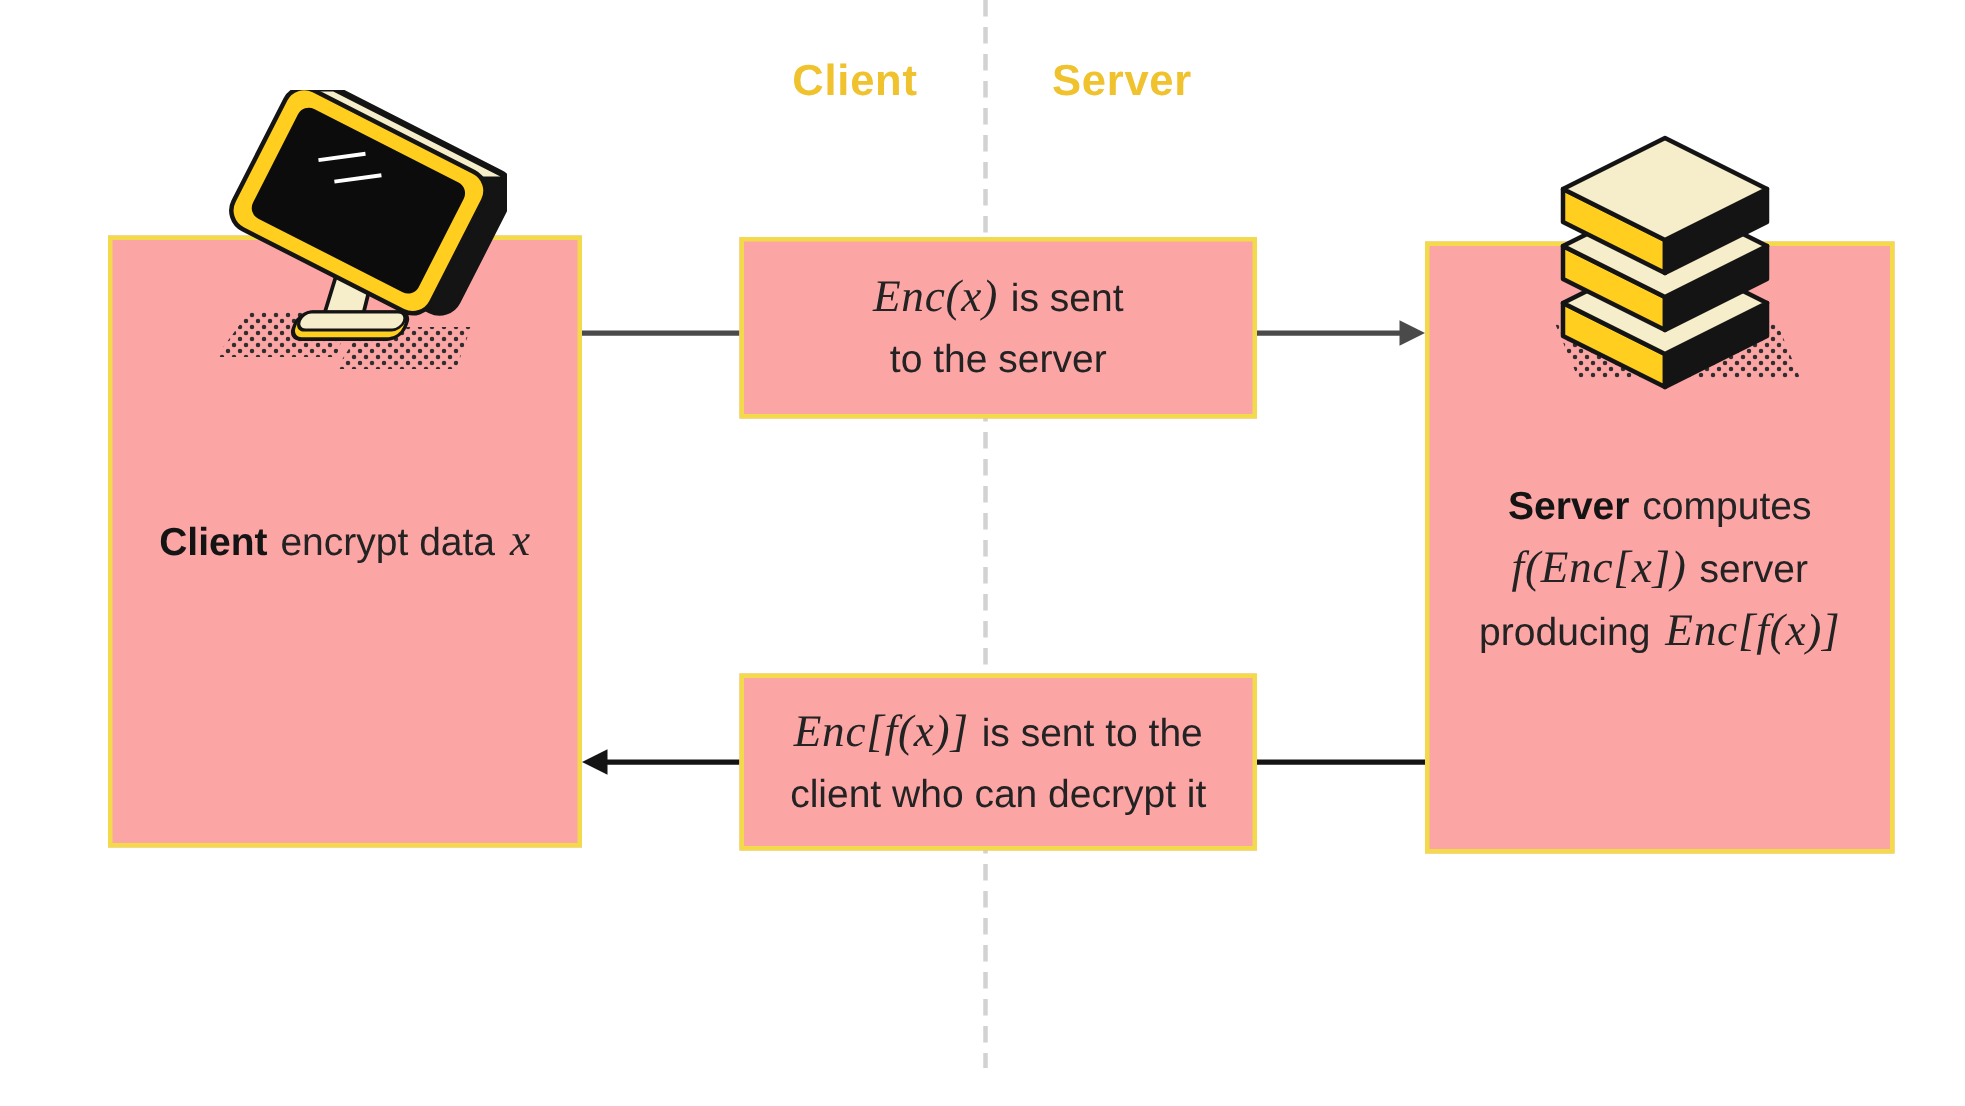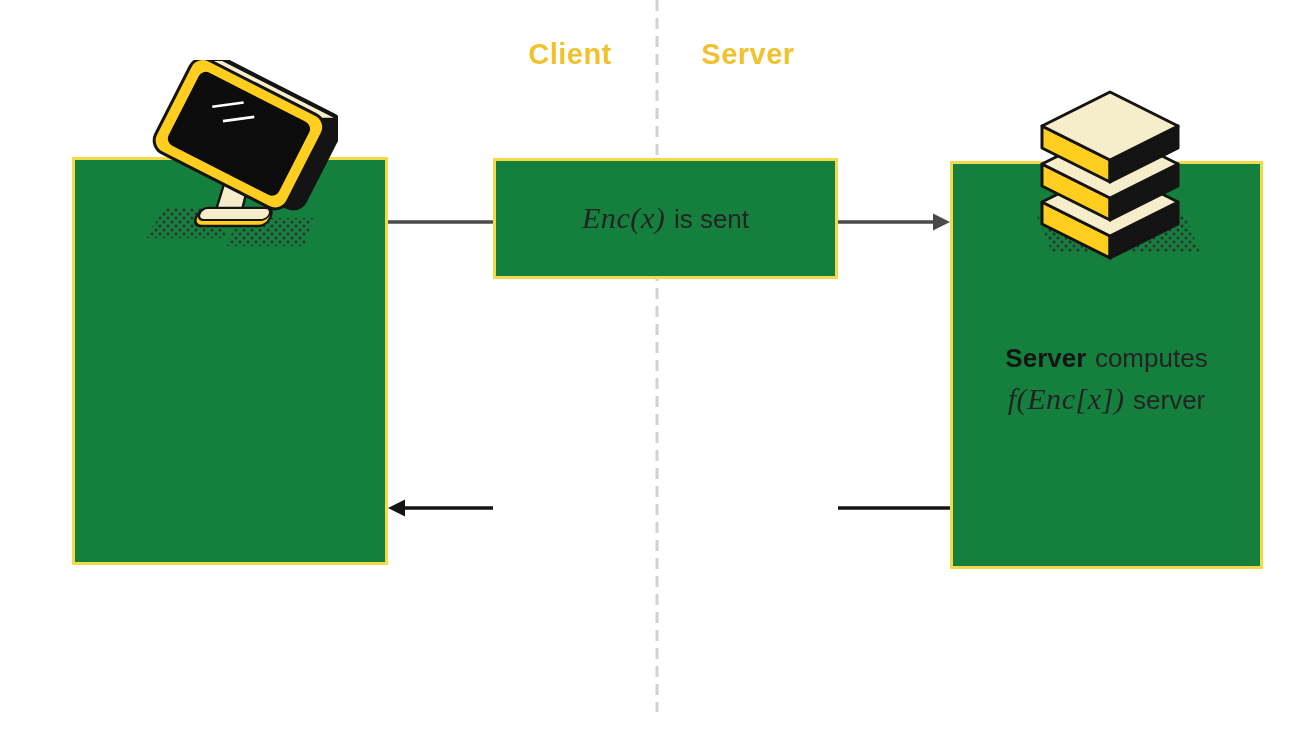--- a/index.html
+++ b/index.html
@@ -23,21 +23,21 @@
     font-weight: 700;
     letter-spacing: 0.5px;
     color: #EFC22E;
     z-index: 3;
   }
   #client-lane-label { left: 570px; }
   #server-lane-label { left: 748px; }
 
   .box {
     position: absolute;
-    background: #15803d;
+    background: #fca5a5;
     border: 3px solid #F2DA4A;
     box-sizing: border-box;
     z-index: 1;
     display: flex;
     flex-direction: column;
     justify-content: center;
     align-items: center;
     text-align: center;
   }
   #client-box { left: 72px;  top: 157px; width: 316px; height: 408px; }
@@ -81,37 +81,50 @@
     <line x1="493" y1="508" x2="402" y2="508" stroke="#141414" stroke-width="3.5"></line>
     <polygon points="388,508 405,499.5 405,516.5" fill="#141414"></polygon>
 
     <line x1="838" y1="508" x2="950" y2="508" stroke="#141414" stroke-width="3.5"></line>
   </svg>
 
   <div class="lane-label" id="client-lane-label">Client</div>
   <div class="lane-label" id="server-lane-label">Server</div>
 
   <div class="box" id="client-box">
+    <div class="line">
+      <b>Client</b><span>encrypt data</span><span class="math">x</span>
+    </div>
   </div>
 
   <div class="box" id="server-box">
     <div class="line">
       <b>Server</b><span>computes</span>
     </div>
     <div class="line">
       <span class="math">f(Enc[x])</span><span>server</span>
     </div>
+    <div class="line">
+      <span>producing</span><span class="math">Enc[f(x)]</span>
+    </div>
   </div>
 
   <div class="box" id="message-top-box">
     <div class="line">
       <span class="math">Enc(x)</span><span>is sent</span>
     </div>
+    <div class="line">to the server</div>
   </div>
 
+  <div class="box" id="message-bottom-box">
+    <div class="line">
+      <span class="math">Enc[f(x)]</span><span>is sent to the</span>
+    </div>
+    <div class="line">client who can decrypt it</div>
+  </div>
 
   <svg class="icon" id="monitor-icon" width="200" height="192" viewBox="0 0 200 192">
     <defs>
       <pattern id="dotsA" width="8" height="8" patternUnits="userSpaceOnUse">
         <circle cx="2" cy="2" r="1.5" fill="#2e2e2e"></circle>
         <circle cx="6" cy="6" r="1.5" fill="#2e2e2e"></circle>
       </pattern>
     </defs>
 
     <polygon points="28,148 96,148 86,178 6,178" fill="url(#dotsA)"></polygon>

